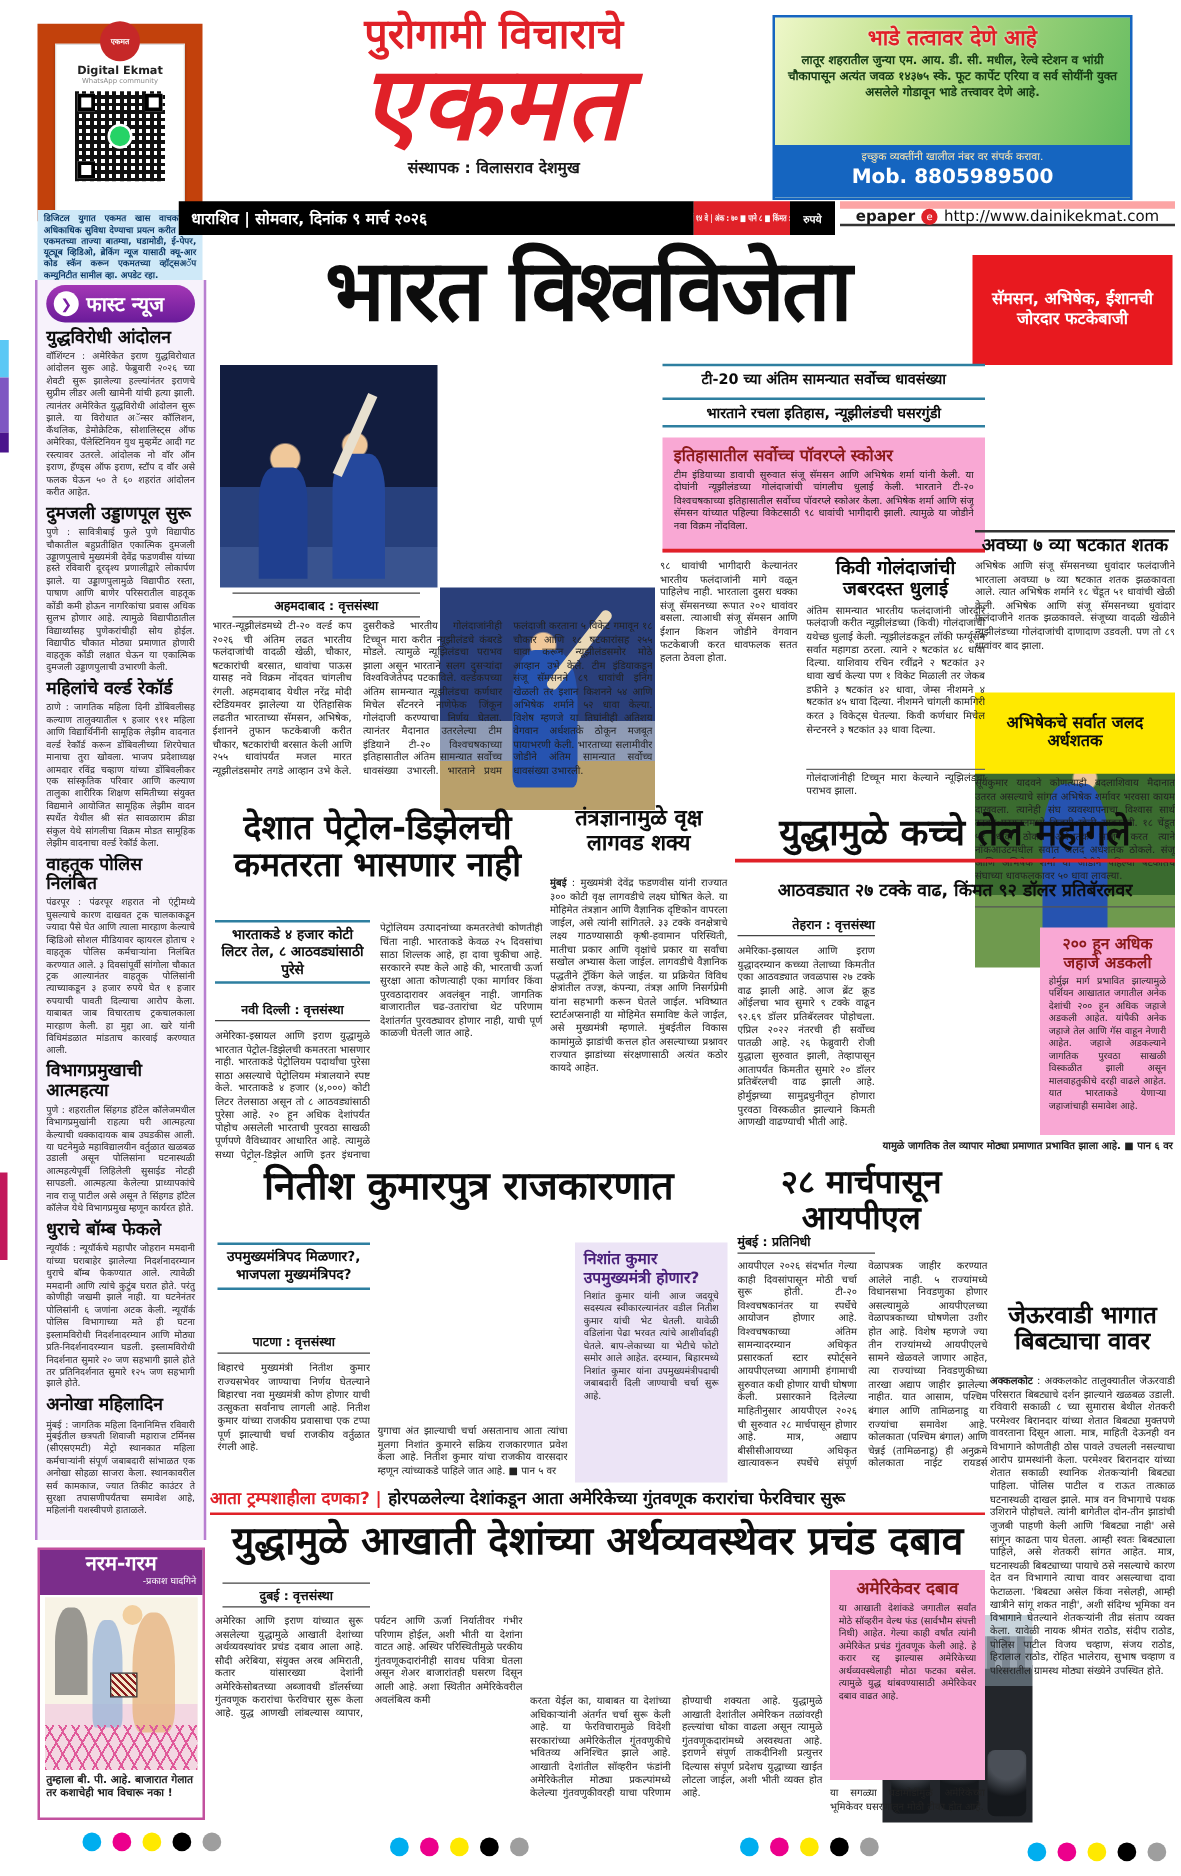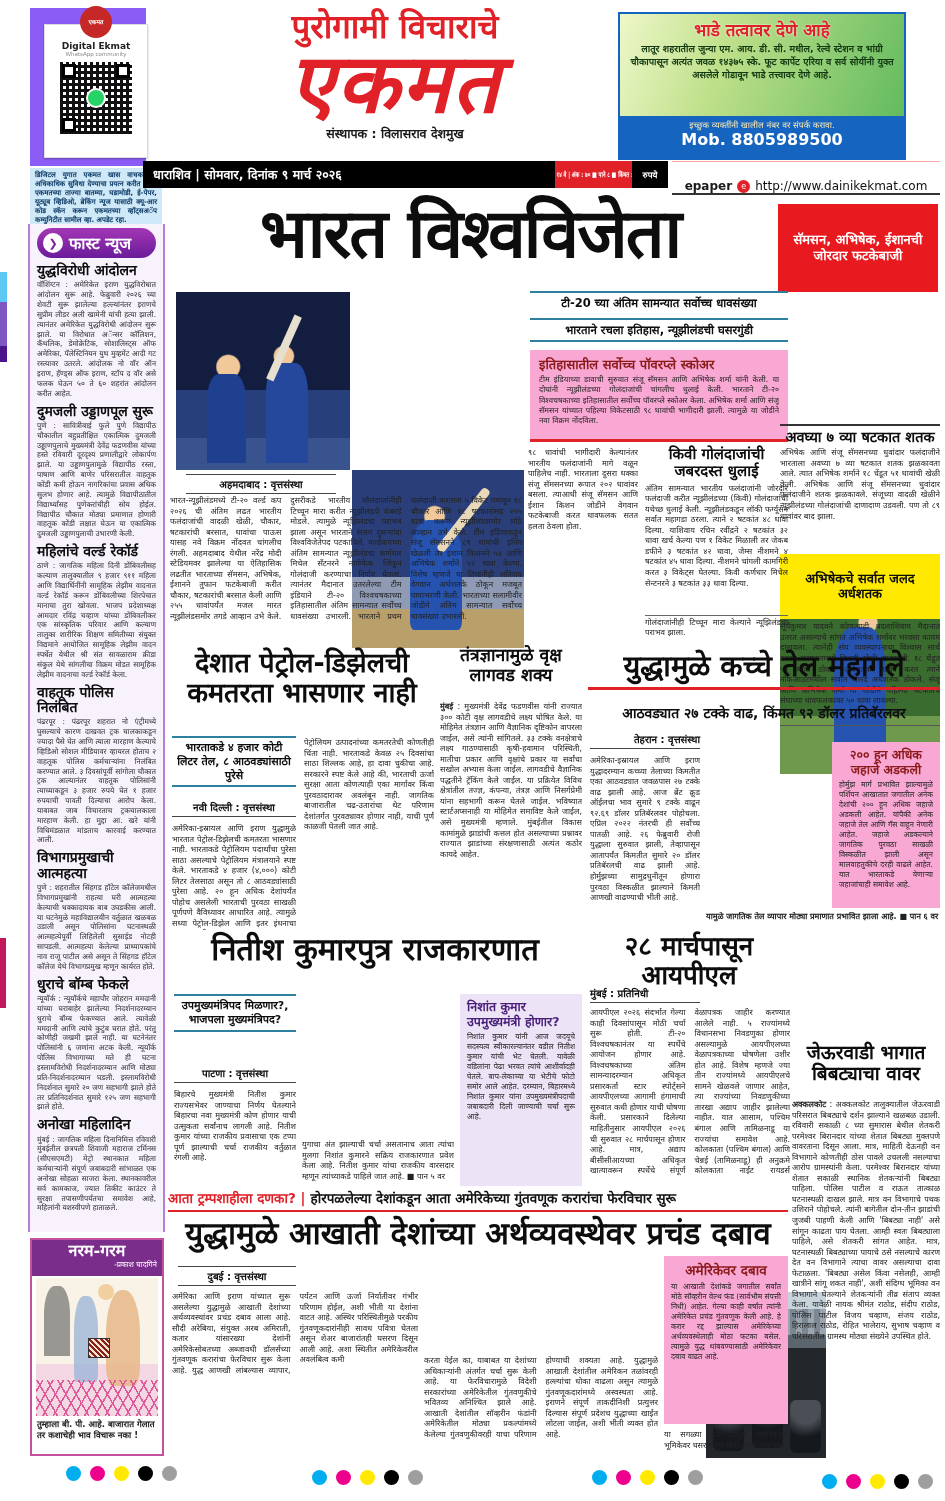--- a/index.html
+++ b/index.html
@@ -26,21 +26,21 @@
 </head>
 <body>
 
 <div class="page">
 
   <div class="abs" style="left:0;top:272px;width:7px;height:30px;background:#5bc8f5"></div>
   <div class="abs" style="left:0;top:302px;width:7px;height:44px;background:#7e57c2"></div>
   <div class="abs" style="left:0;top:346px;width:7px;height:16px;background:#4a148c"></div>
   <div class="abs" style="left:0;top:938px;width:6px;height:70px;background:#c2185b"></div>
 
-  <div class="abs" style="left:30px;top:8px;width:116px;height:158px;background:#8b5cf6">
+  <div class="abs" style="left:30px;top:19px;width:132px;height:158px;background:#c2410c">
     <div class="abs" style="left:50px;top:-2px;width:32px;height:32px;border-radius:50%;background:#c62828;color:#fff;font-size:6px;font-weight:bold;display:flex;align-items:center;justify-content:center;z-index:2">
         <span>एकमत</span>
       </div>
     <div class="abs" style="left:14px;top:16px;width:104px;height:134px;background:#fff;border:1px solid #ddd;box-shadow:0 1px 2px rgba(0,0,0,.25);text-align:center">
       <div style="margin-top:16px;font-size:9px;font-weight:bold;color:#222">Digital Ekmat</div>
       <div style="font-size:5.5px;color:#888">WhatsApp community</div>
       <div style="margin:5px auto 0;width:72px;height:72px;position:relative;background:
         repeating-linear-gradient(0deg,#111 0 3px,transparent 3px 6px),
         repeating-linear-gradient(90deg,#111 0 3px,#fff 3px 6px)">
         <div style="position:absolute;left:2px;top:2px;width:14px;height:14px;border:3px solid #000;background:#fff"></div>
@@ -69,21 +69,21 @@
 
   <div class="abs" style="left:143px;top:161px;width:412px;height:27px;background:#000;color:#fff;display:flex;align-items:center;padding-left:10px;font-size:12.5px;font-weight:bold">
       <span>धाराशिव | सोमवार, दिनांक ९ मार्च २०२६</span>
     </div>
   <div class="abs" style="left:555px;top:161px;width:77px;height:27px;background:#e02128;color:#fff;display:flex;align-items:center;justify-content:center;overflow:hidden">
     <span style="font-size:7px;font-weight:bold;white-space:nowrap;transform:scaleX(.72)">वर्ष १४ वे | अंक : ७० ■ पाने ८ ■ किंमत : ४</span>
   </div>
   <div class="abs" style="left:632px;top:161px;width:36px;height:27px;background:#000;color:#fff;display:flex;align-items:center;justify-content:center;font-size:8.5px;font-weight:bold">
       <span>रुपये</span>
     </div>
-  <div class="abs" style="left:672px;top:161px;width:268px;height:34px;border-top:1px solid #fca5a5;border-bottom:2px solid #333;display:flex;align-items:flex-end;justify-content:center;gap:5px;background:#fff">
+  <div class="abs" style="left:672px;top:161px;width:268px;height:20px;border-top:6px solid #fca5a5;border-bottom:2px solid #333;display:flex;align-items:center;justify-content:center;gap:5px;background:#fff">
     <span style="font-size:12px;font-weight:bold">epaper</span>
     <span style="width:13px;height:13px;border-radius:50%;background:#e02128;color:#fff;font-size:8px;display:inline-flex;align-items:center;justify-content:center">e</span>
     <a style="font-size:12px;color:#111;text-decoration:none">http://www.dainikekmat.com</a>
   </div>
 
   <div class="abs" style="left:28px;top:224px;width:137px;height:1008px;background:#f7f2fb;border-left:2px solid #b87fd0;border-right:2px solid #b87fd0;padding:4px 7px;overflow:hidden">
     <div style="height:30px;border-radius:15px;background:linear-gradient(180deg,#a437b5,#6a1b9a);display:flex;align-items:center;padding:0 6px;gap:6px">
       <span style="width:20px;height:20px;border-radius:50%;background:#fff;color:#7b1fa2;font-size:11px;font-weight:bold;display:inline-flex;align-items:center;justify-content:center">❯</span>
       <span style="color:#fff;font-size:16px;font-weight:bold">फास्ट न्यूज</span>
     </div>

